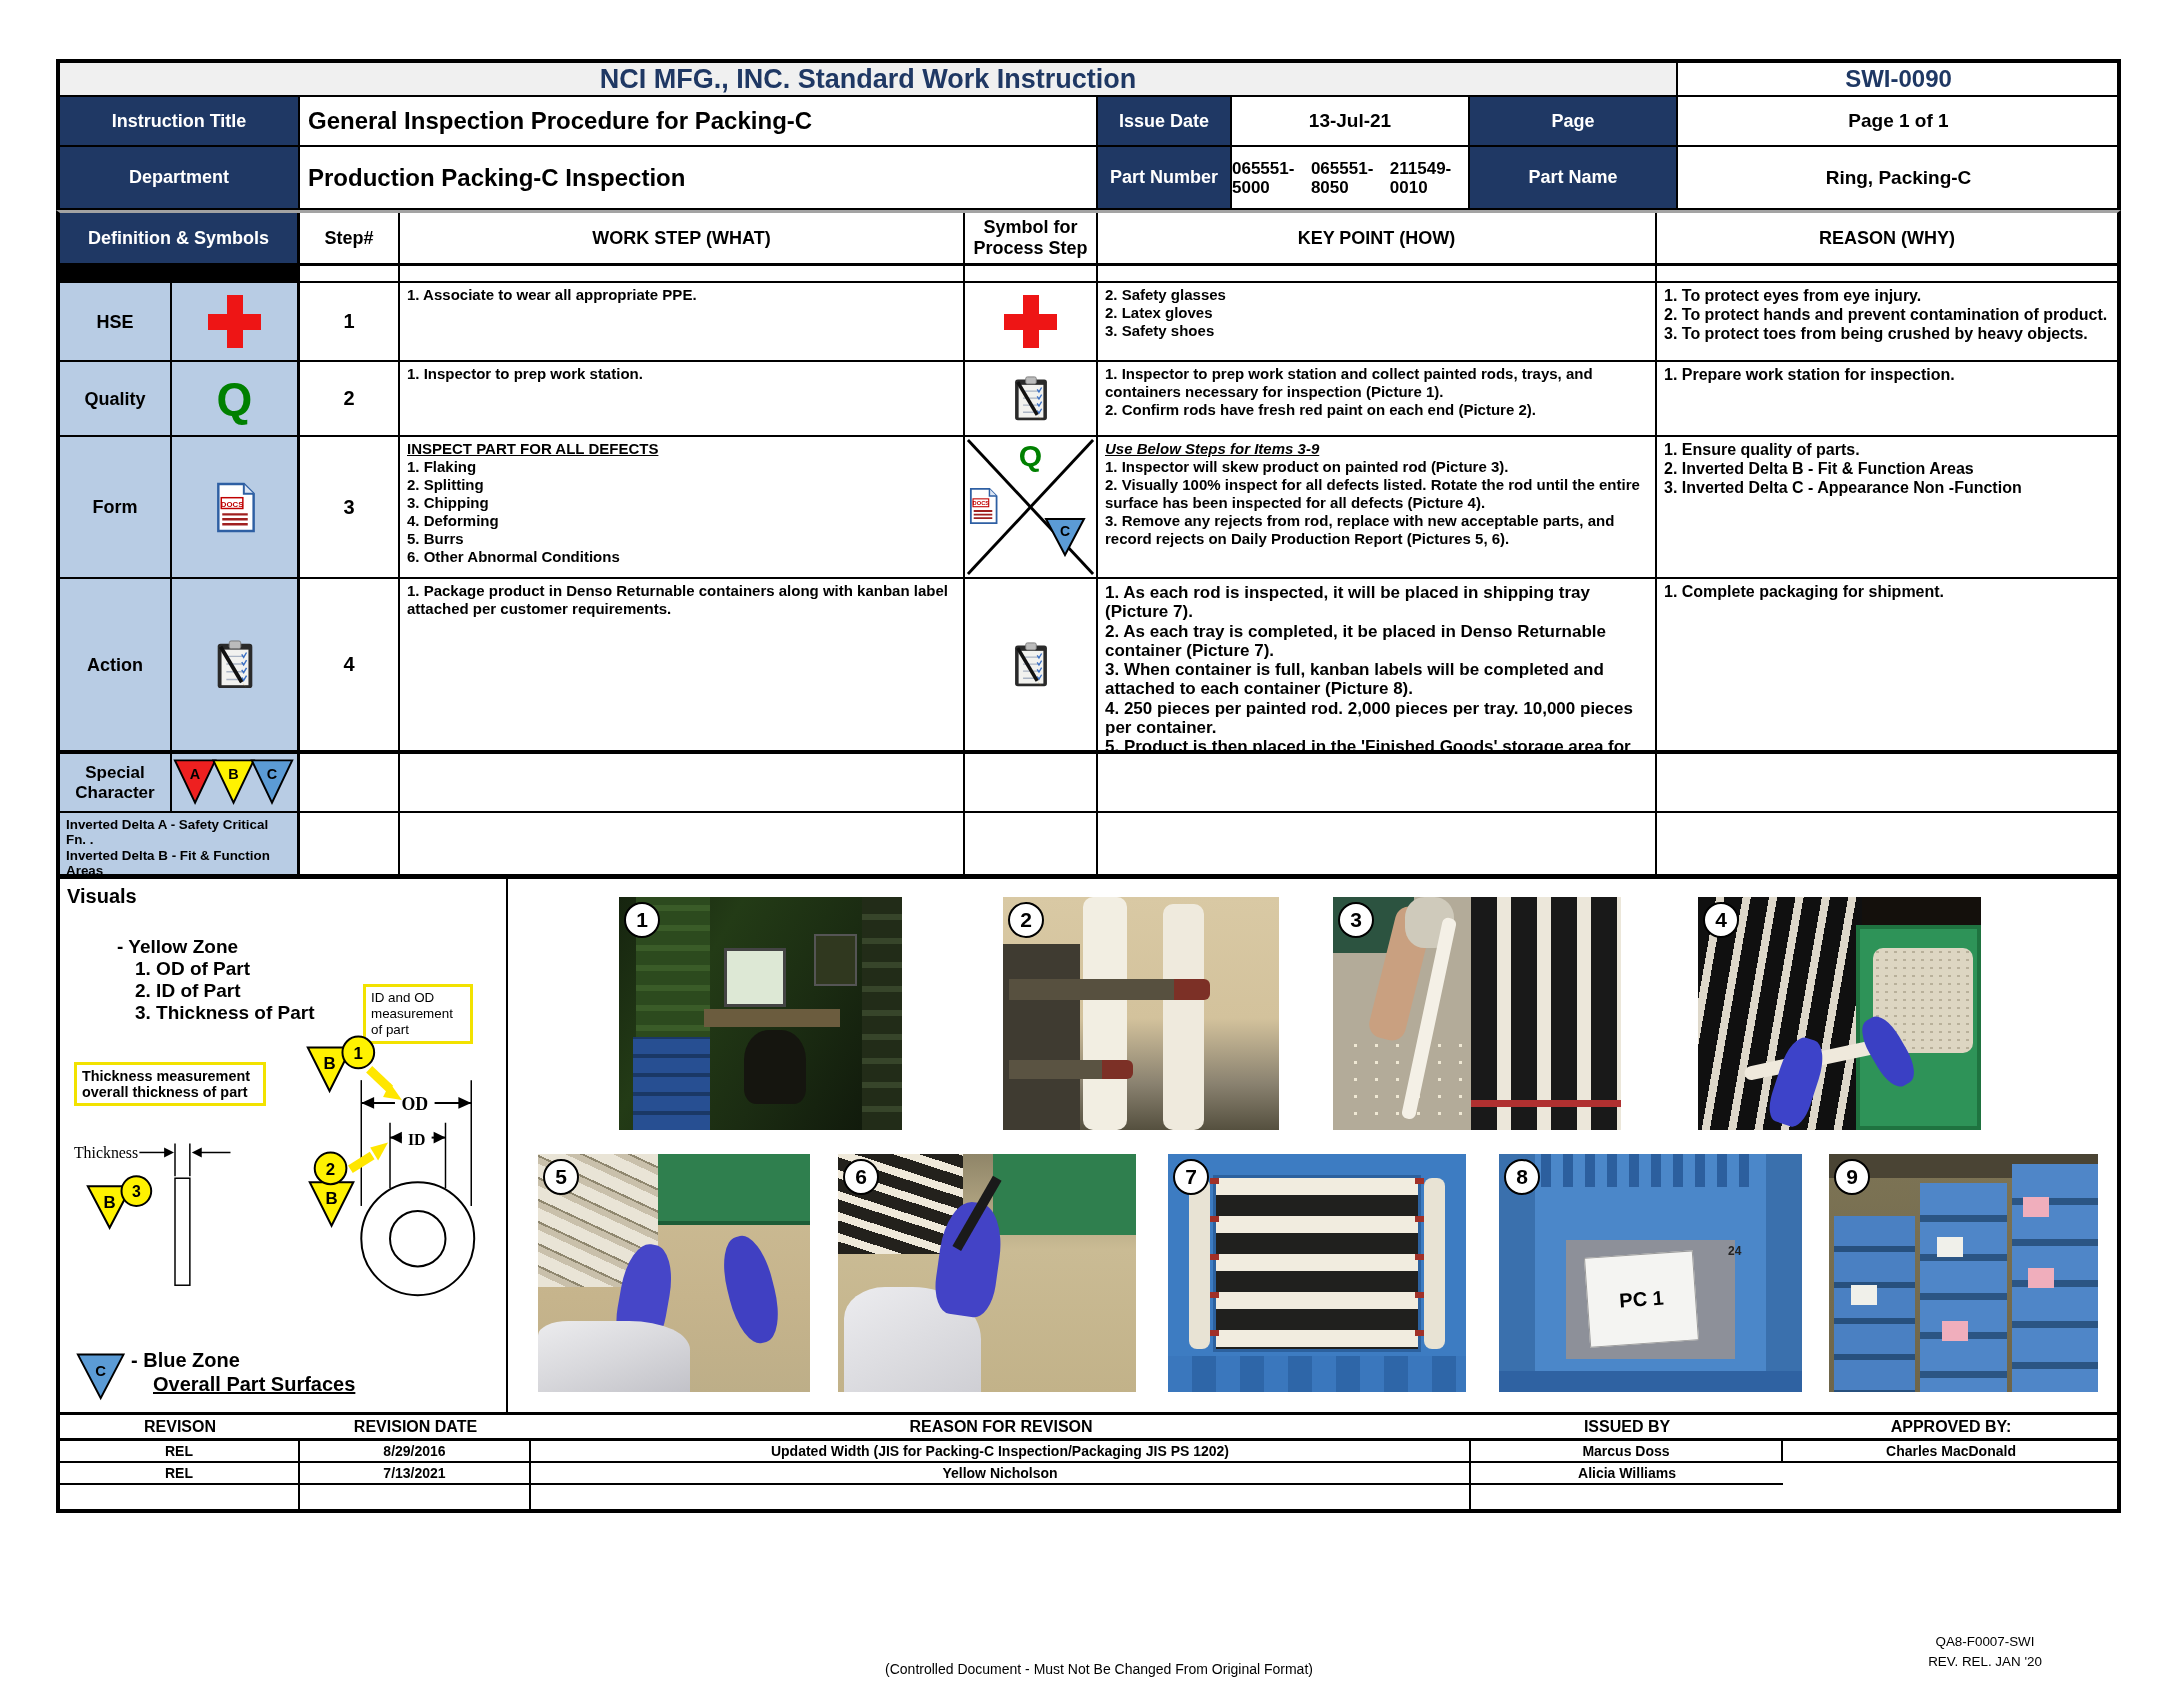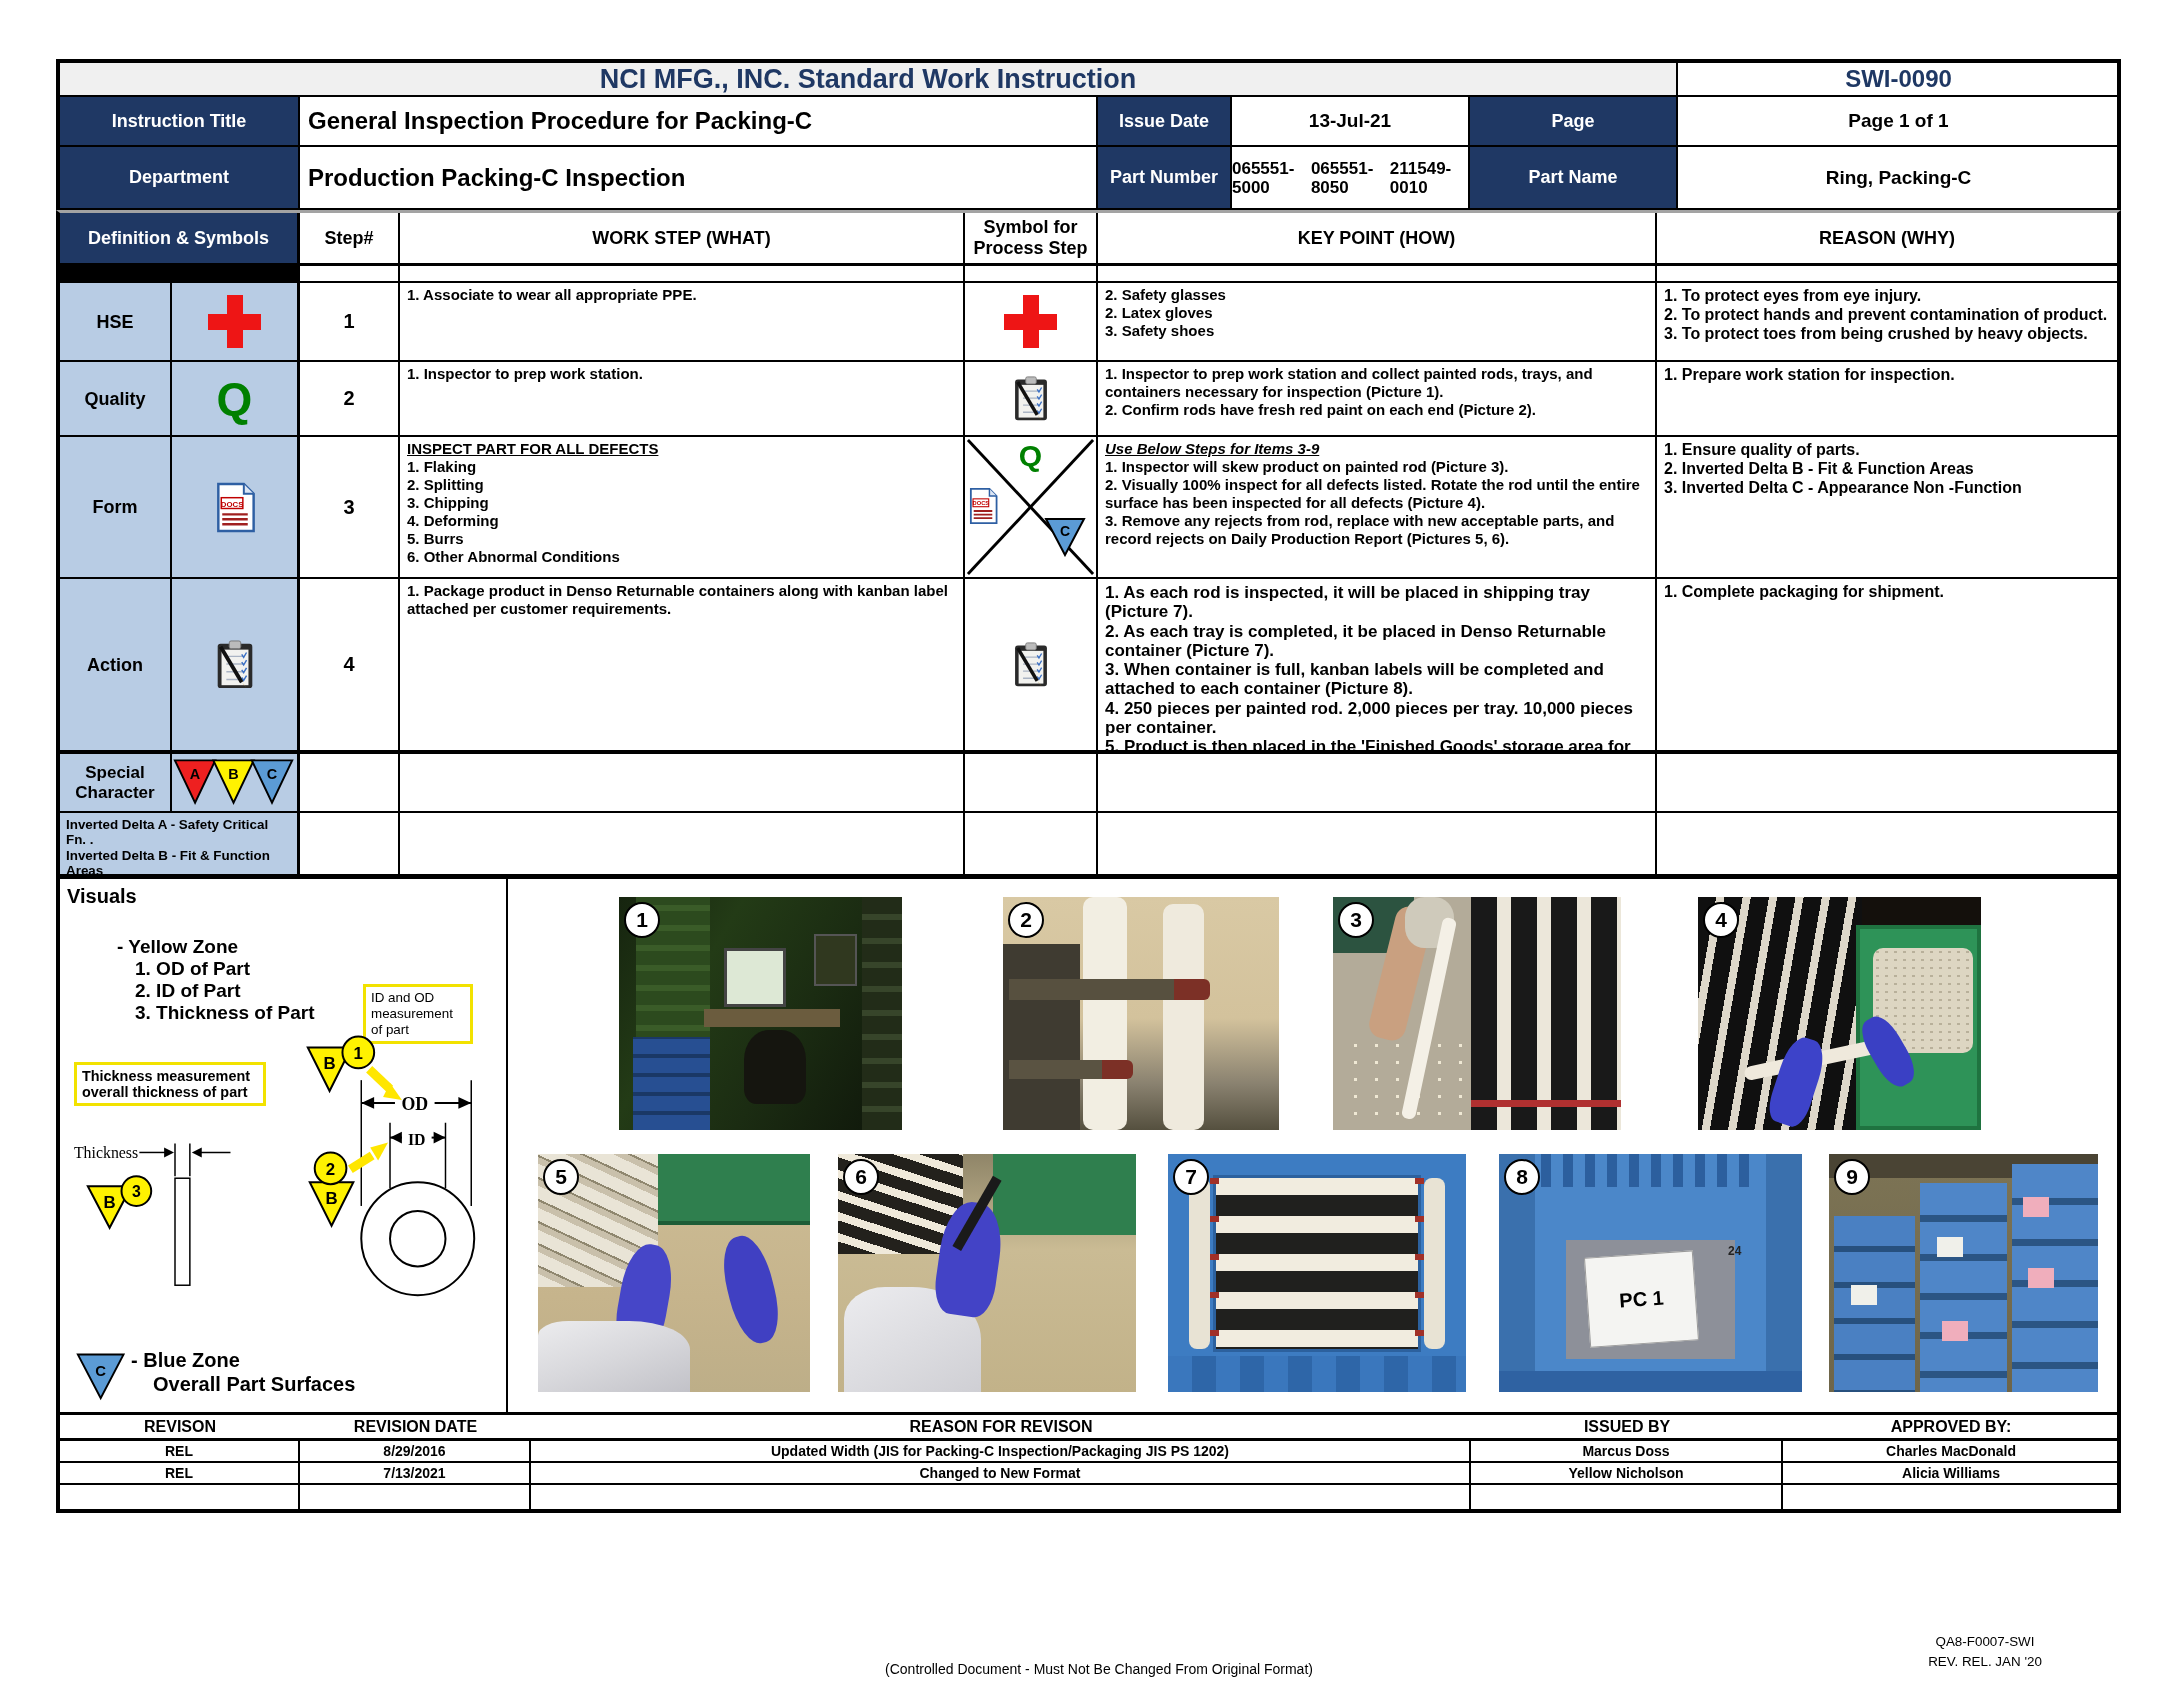--- a/index.html
+++ b/index.html
@@ -54,21 +54,21 @@
   .sec-visuals { position:relative; height:539px; border-top:3px solid #000; border-bottom:3px solid #000; }
   .vdivider { position:absolute; left:446px; top:0; width:2px; height:100%; background:#000; }
   .v-title { position:absolute; left:7px; top:6px; font-size:20px; }
   .v-yz { position:absolute; left:57px; top:57px; font-size:19px; line-height:22px; }
   .v-yz .ind { padding-left:18px; }
   .callout { position:absolute; background:#fff; border:3px solid #F2E200; padding:3px 5px; font-size:13.4px; line-height:16px; font-weight:normal; }
   .co1 { left:303px; top:105px; width:110px; }
   .co2 { left:14px; top:183px; width:192px; font-weight:bold; font-size:14.4px; }
   .v-svg { position:absolute; left:0; top:0; }
   .v-blue { position:absolute; left:71px; top:469px; font-size:20px; line-height:24px; }
-  .v-blue .ind { padding-left:22px; }
+  .v-blue .ind { padding-left:22px;text-decoration:underline; }
 
   
   .photo { position:absolute; overflow:hidden; background:#888; }
   .photo > div { position:absolute; }
   .pnum { top:5px; left:5px; width:36px; height:36px; border-radius:50%; background:#fff; border:2.5px solid #000; display:flex; align-items:center; justify-content:center; font-size:21px; z-index:5; }
   .p-r1 { top:18px; height:233px; }
   .p-r2 { top:275px; height:238px; }
 
   .p1 { left:559px; width:283px; background:linear-gradient(120deg,#16240f 0%,#233b16 30%,#1b2c12 60%,#0e150a 100%); }
   .p1-machine { left:6%; top:0; width:26%; height:72%; background:repeating-linear-gradient(0deg,#2c4a1e 0 14px,#3a5c28 14px 20px); }
@@ -536,21 +536,20 @@
     <div class="c rv-h">APPROVED BY:</div>
 
     <div class="c rv-c">REL</div>
     <div class="c rv-c">8/29/2016</div>
     <div class="c rv-c">Updated Width (JIS for Packing-C Inspection/Packaging JIS PS 1202)</div>
     <div class="c rv-c">Marcus Doss</div>
     <div class="c rv-c lastcol">Charles MacDonald</div>
 
     <div class="c rv-c">REL</div>
     <div class="c rv-c">7/13/2021</div>
-    <div class="c rv-c">Changed to New Format</div>
     <div class="c rv-c">Yellow Nicholson</div>
     <div class="c rv-c lastcol">Alicia Williams</div>
 
     <div class="c rv-c lastrow"></div>
     <div class="c rv-c lastrow"></div>
     <div class="c rv-c lastrow"></div>
     <div class="c rv-c lastrow"></div>
     <div class="c rv-c lastrow lastcol"></div>
   </section>
 </div>

